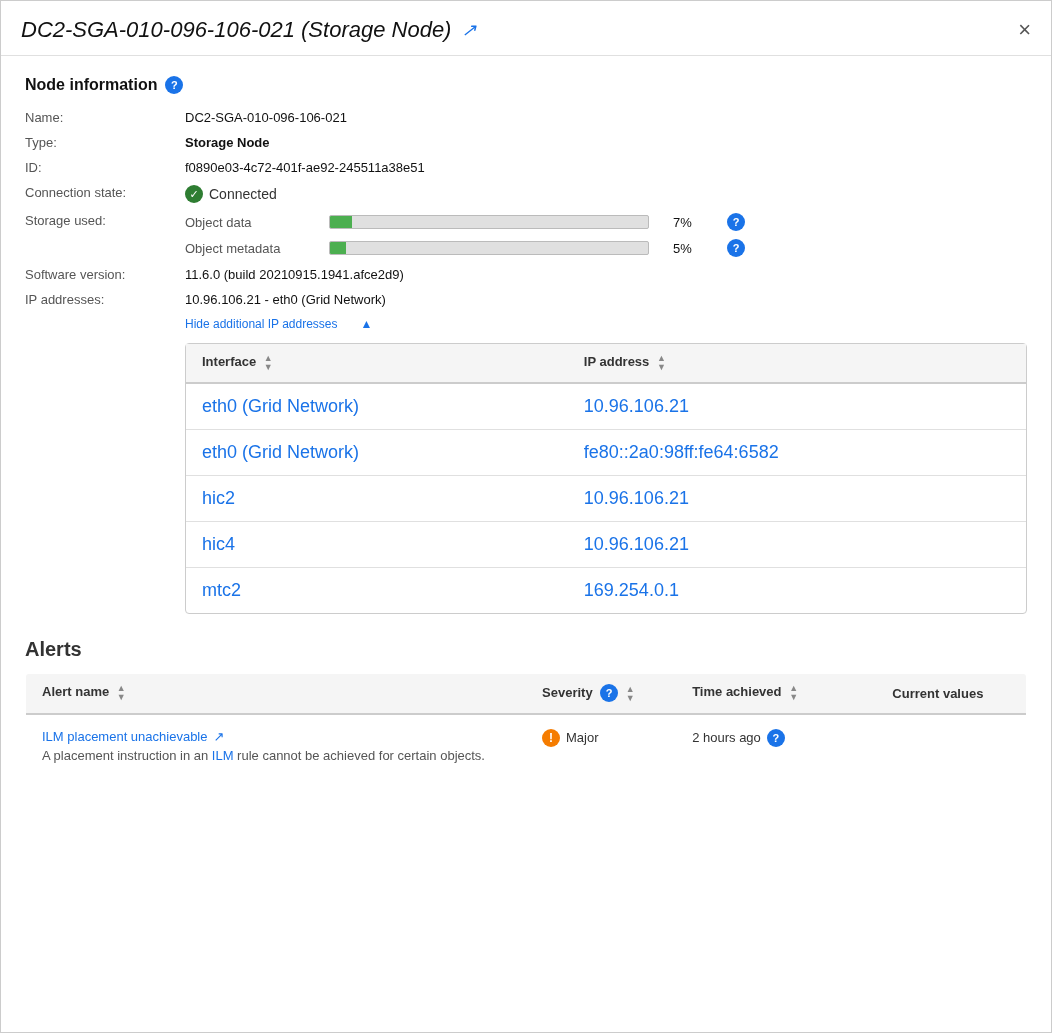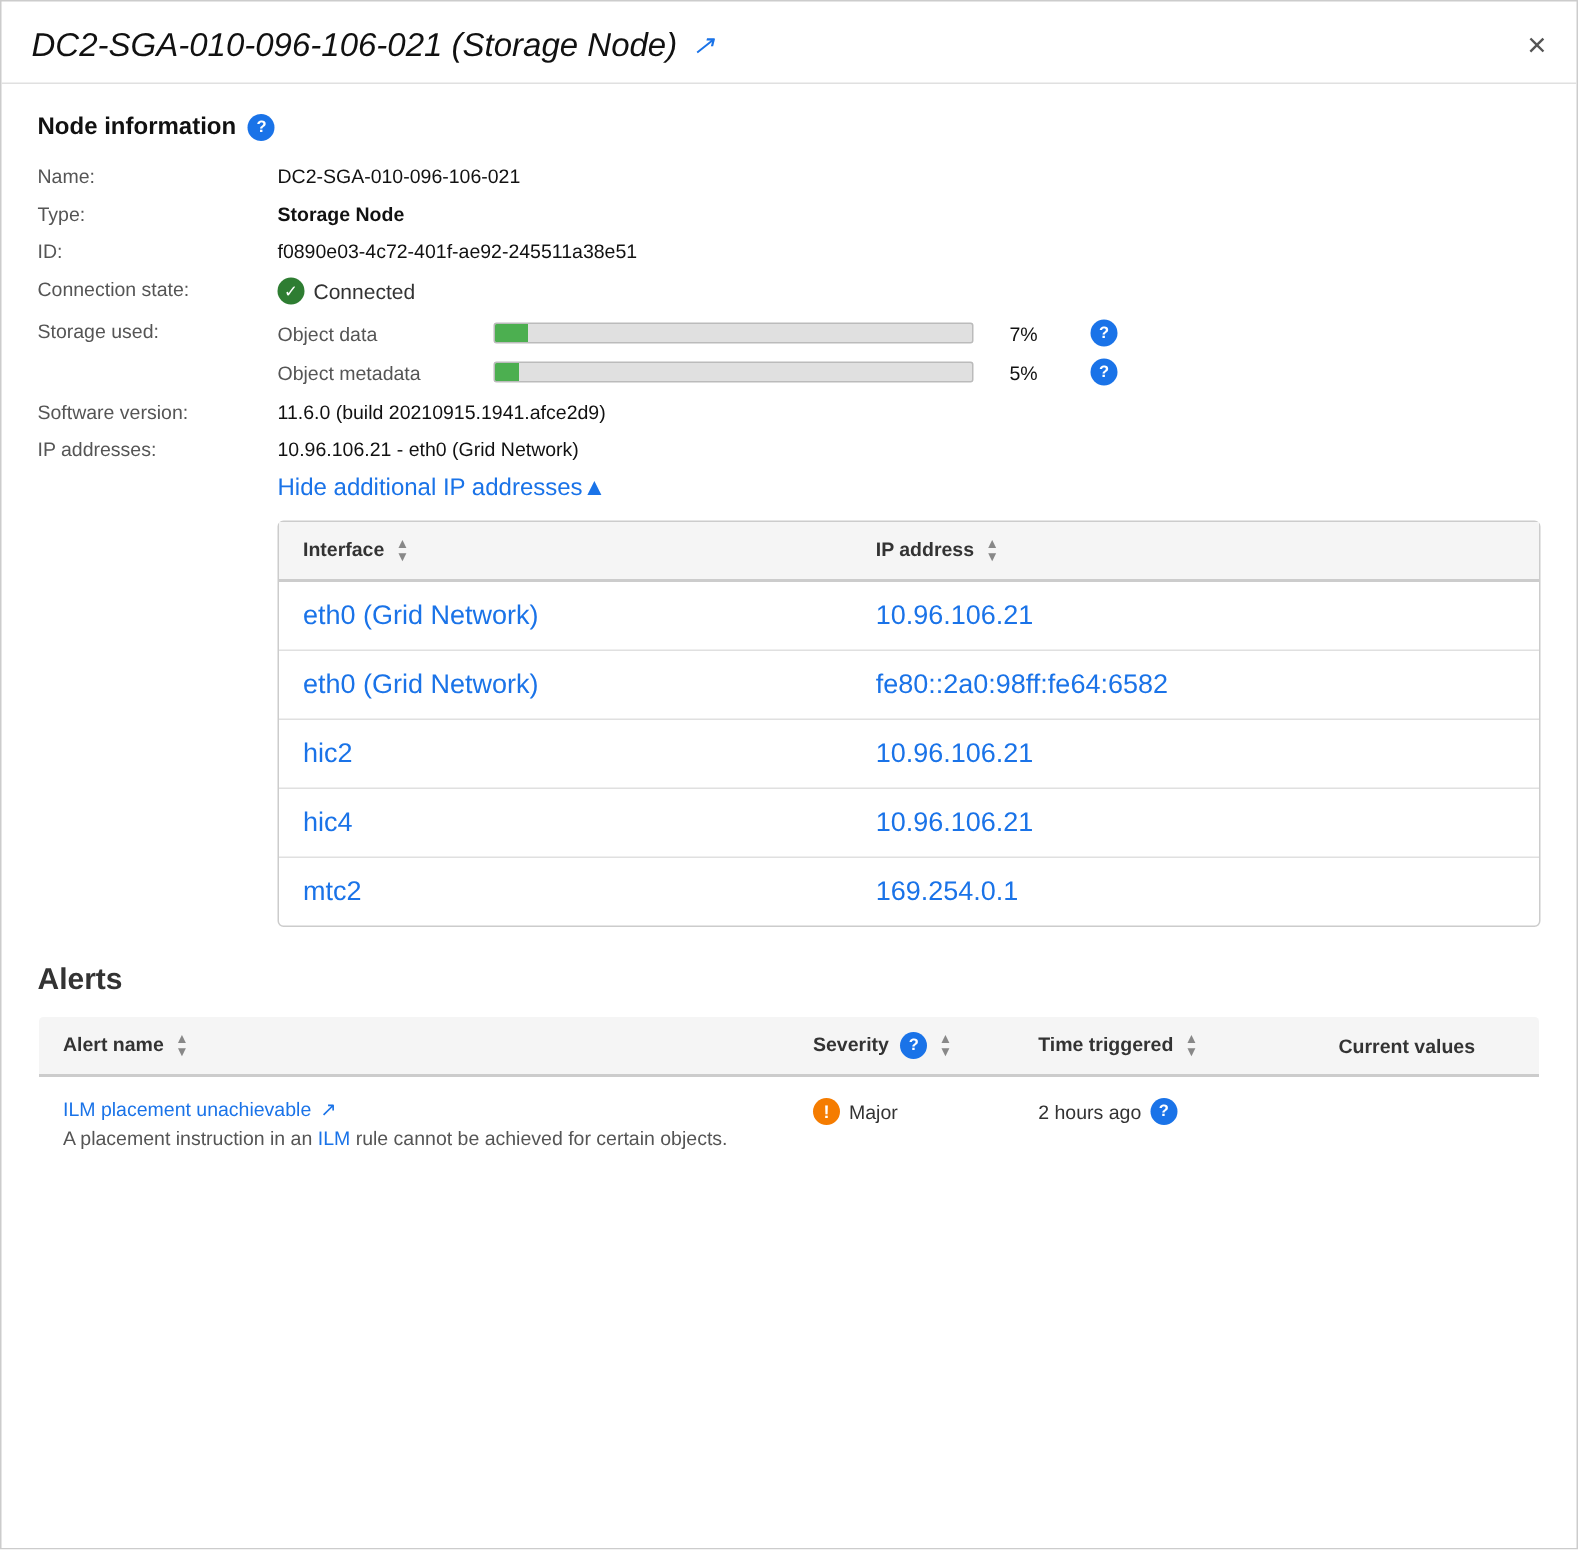--- a/index.html
+++ b/index.html
@@ -173,24 +173,24 @@
     .progress-pct {
       font-size: 13px;
       color: #111;
       width: 30px;
     }
 
     .ip-link {
       color: #1a73e8;
       cursor: pointer;
       text-decoration: none;
-      font-size: 16px;
-      display: flex;
-      align-items: center;
-      gap: 0;
+      font-size: 12px;
+      display: flex;
+      align-items: center;
+      gap: 23px;
     }
 
     .ip-table-container {
       border: 1px solid #ccc;
       border-radius: 4px;
       margin-top: 12px;
       margin-left: 0;
     }
 
     .ip-table {
@@ -464,21 +464,21 @@
             <th class="col-alert-name">
               <span>Alert name</span>
               <span class="sort-arrows">▲<br>▼</span>
             </th>
             <th class="col-severity">
               <span>Severity</span>
               <span class="help-icon" style="margin-left:4px;">?</span>
               <span class="sort-arrows">▲<br>▼</span>
             </th>
             <th class="col-time">
-              <span>Time triggered</span>
+              <span>Time achieved</span>
               <span class="sort-arrows">▲<br>▼</span>
             </th>
             <th class="col-current">
               <span>Current values</span>
             </th>
           </tr>
         </thead>
         <tbody>
           <tr>
             <td>

